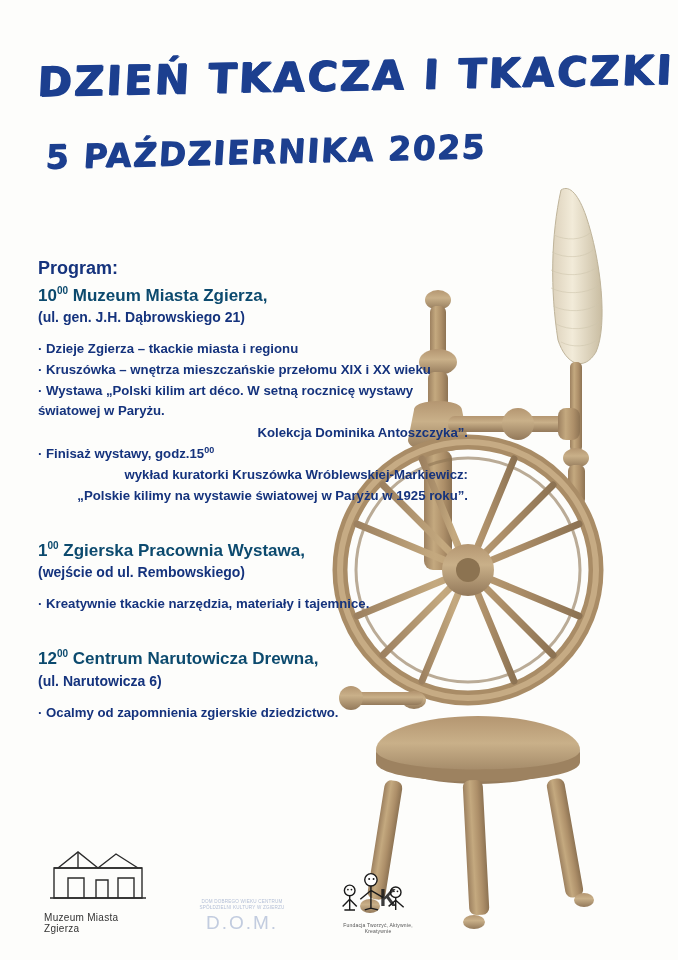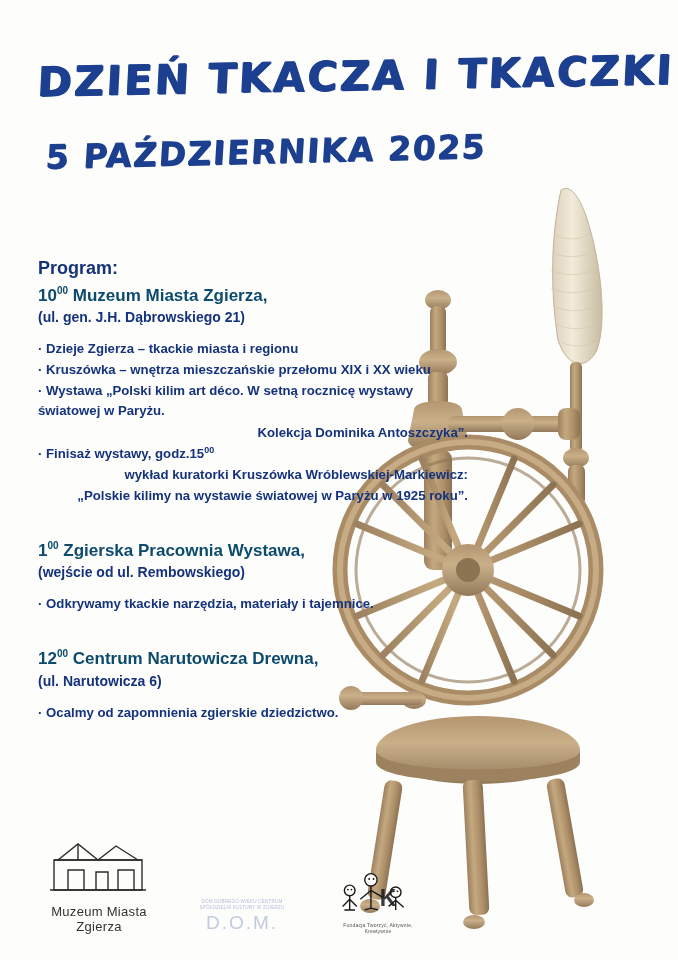--- a/index.html
+++ b/index.html
@@ -100,22 +100,22 @@
   .logos {
     position: absolute;
     left: 44px;
     bottom: 26px;
     display: flex;
     align-items: flex-end;
     gap: 40px;
   }
   .logo-museum { width: 110px; }
   .logo-museum .cap {
-    text-align: center;
-    font-size: 13px;
+    text-align: left;
+    font-size: 10px;
     color: #333;
     margin-top: 2px;
     letter-spacing: 0.3px;
   }
   .logo-dom {
     width: 96px;
     text-align: center;
     color: #a8b4cf;
   }
   .logo-dom .dom-top {
@@ -254,21 +254,21 @@
 
     <div class="gap-lg"></div>
 
     <div class="block">
       <div class="venue">
         <span>1</span><sup>00</sup>
         <span>Zgierska Pracownia Wystawa,</span>
       </div>
       <div class="addr">(wejście od ul. Rembowskiego)</div>
       <div class="bullets">
-        <div class="li">· <span>Odkrywamy tkackie narzędzia, materiały i tajemnice.</span></div>
+        <div class="li">· <span>Kreatywnie tkackie narzędzia, materiały i tajemnice.</span></div>
       </div>
     </div>
 
     <div class="gap-lg"></div>
 
     <div class="block">
       <div class="venue">
         <span>12</span><sup>00</sup>
         <span>Centrum Narutowicza Drewna,</span>
       </div>

